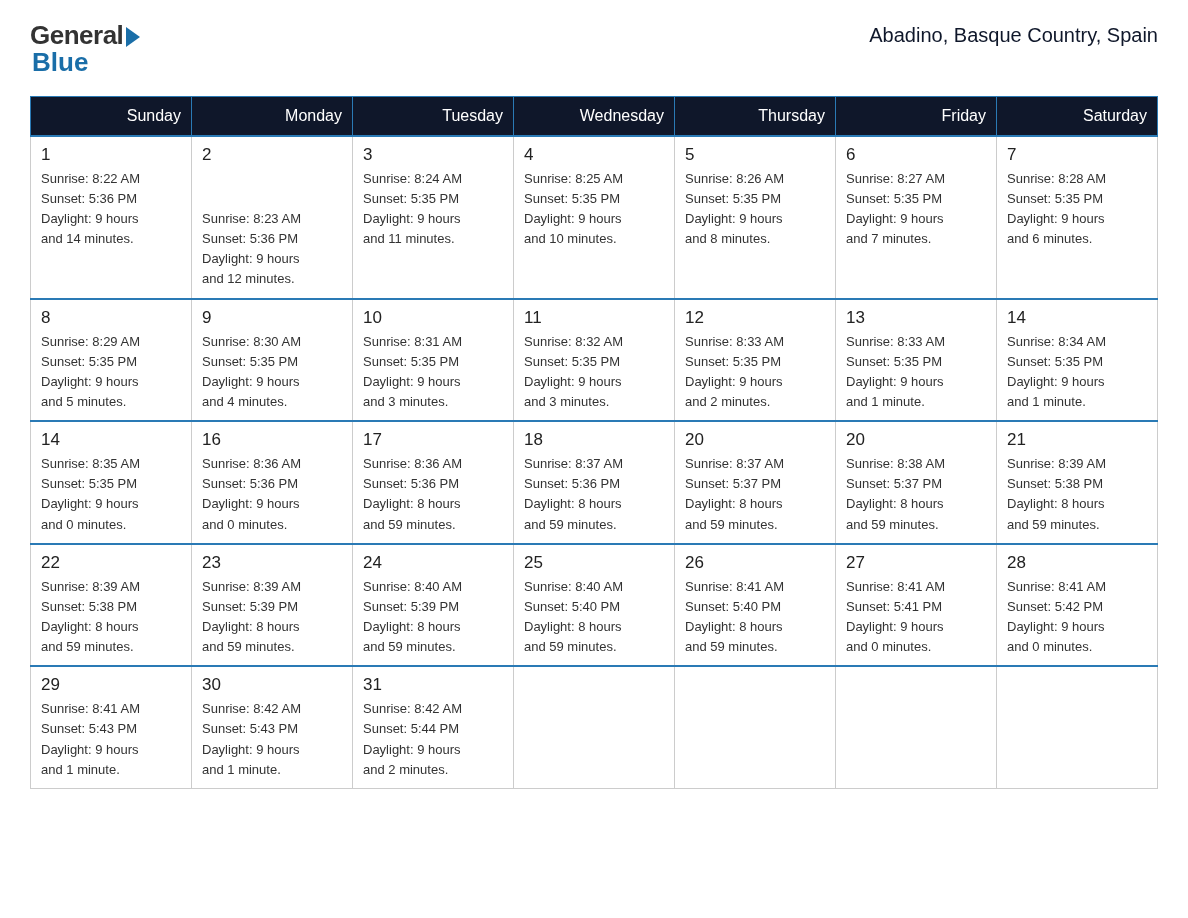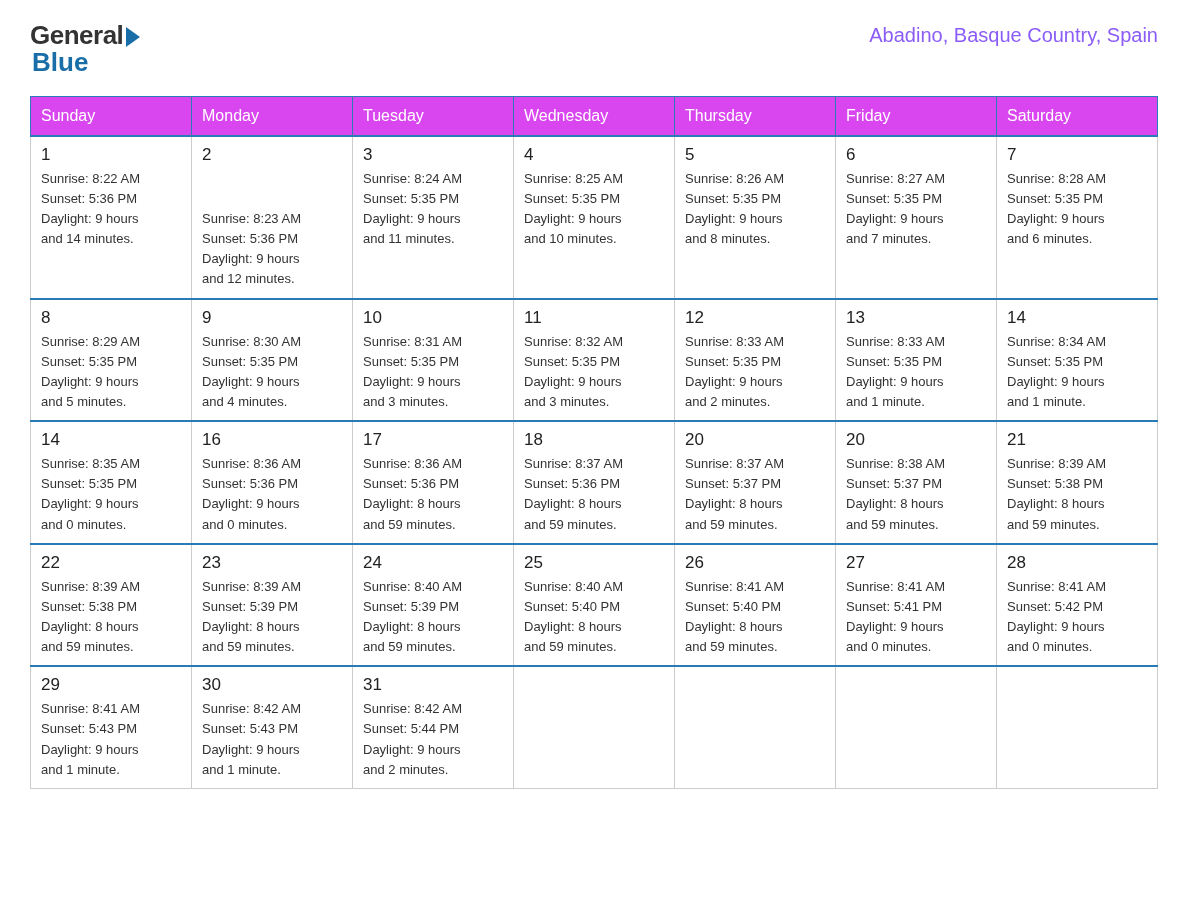--- a/index.html
+++ b/index.html
@@ -51,35 +51,35 @@
       text-align: right;
     }
     .month-title {
       font-size: 52px;
       font-weight: 300;
       color: #222;
       line-height: 1.1;
     }
     .location {
       font-size: 20px;
-      color: #8b5cf6;
+      color: #0f172a;
       margin-top: 4px;
     }
     table {
       width: 100%;
       border-collapse: collapse;
       table-layout: fixed;
     }
     thead tr th {
-      background-color: #d946ef;
+      background-color: #0f172a;
       color: #fff;
       font-size: 16px;
       font-weight: normal;
       padding: 10px 10px;
-      text-align: left;
+      text-align: right;
       border: 1px solid #2a7ab5;
     }
     tbody tr td {
       vertical-align: top;
       padding: 8px 10px;
       border: 1px solid #ccc;
       border-top: 2px solid #2a7ab5;
       font-size: 13px;
       color: #333;
       min-height: 90px;

